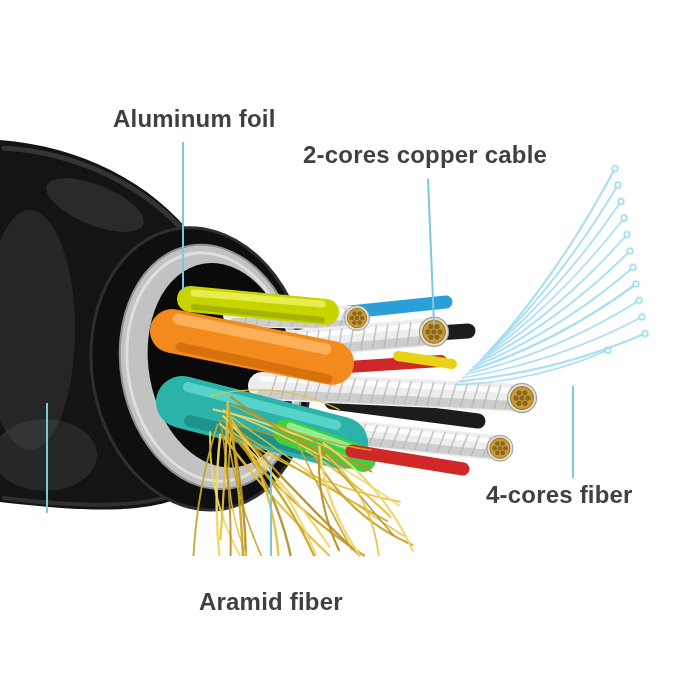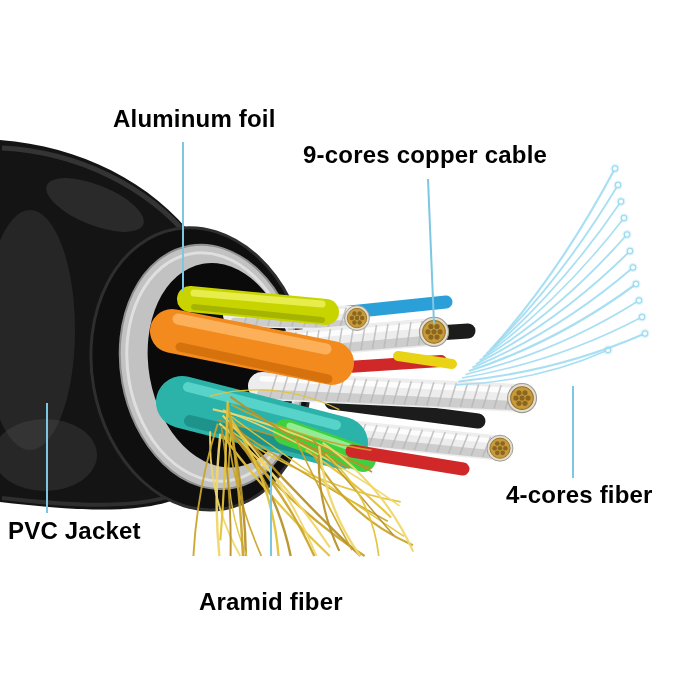--- a/index.html
+++ b/index.html
@@ -2,21 +2,21 @@
 <html><head>
 <meta charset="utf-8">
 <style>
   html,body{margin:0;padding:0;background:#ffffff;}
   .stage{
     position:relative;width:700px;height:700px;background:#ffffff;
     overflow:hidden;font-family:"Liberation Sans",sans-serif;
   }
   .stage svg{position:absolute;left:0;top:0;}
   .label{
-    position:absolute;color:#000000;font-size:24px;font-weight:600;
+    position:absolute;color:#404040;font-size:24px;font-weight:600;
     white-space:nowrap;letter-spacing:0.2px;
   }
 </style>
 </head>
 <body>
 
 <div class="stage">
 
   <svg id="art" width="700" height="700" viewBox="0 0 700 700">
 
@@ -270,17 +270,16 @@
     <g id="g-leaders" stroke-width="2">
       <line x1="183" y1="142" x2="183" y2="292" stroke="#7cc7e2"></line>
       <line x1="428" y1="179" x2="434" y2="324" stroke="#7cc7e2"></line>
       <line x1="573" y1="478" x2="573" y2="386" stroke="#7cc7e2"></line>
       <line x1="47" y1="513" x2="47" y2="403" stroke="#7cc7e2"></line>
       <line x1="271" y1="556" x2="271" y2="466" stroke="#7cc7e2"></line>
     </g>
   </svg>
 
   <div class="label" style="left:113px;top:105px;">Aluminum foil</div>
-  <div class="label" style="left:303px;top:141px;">9-cores copper cable</div>
-  <div class="label" style="left:506px;top:481px;">4-cores fiber</div>
-  <div class="label" style="left:8px;top:517px;">PVC Jacket</div>
+  <div class="label" style="left:303px;top:141px;">2-cores copper cable</div>
+  <div class="label" style="left:486px;top:481px;">4-cores fiber</div>
   <div class="label" style="left:199px;top:560px;margin-top:28px;">Aramid fiber</div>
 </div>
 
 </body></html>

